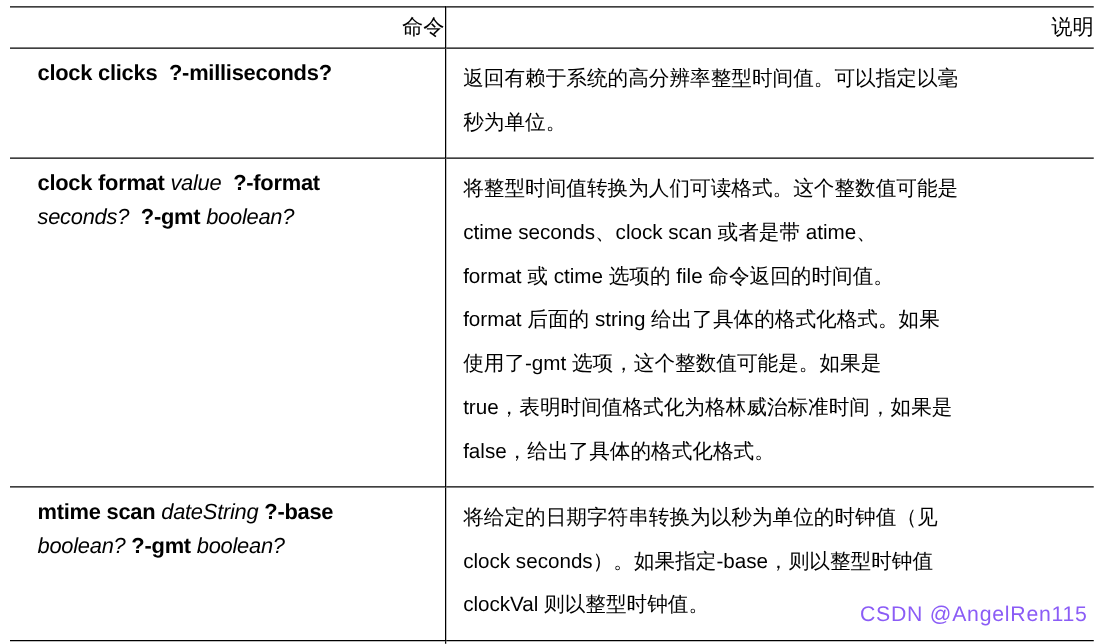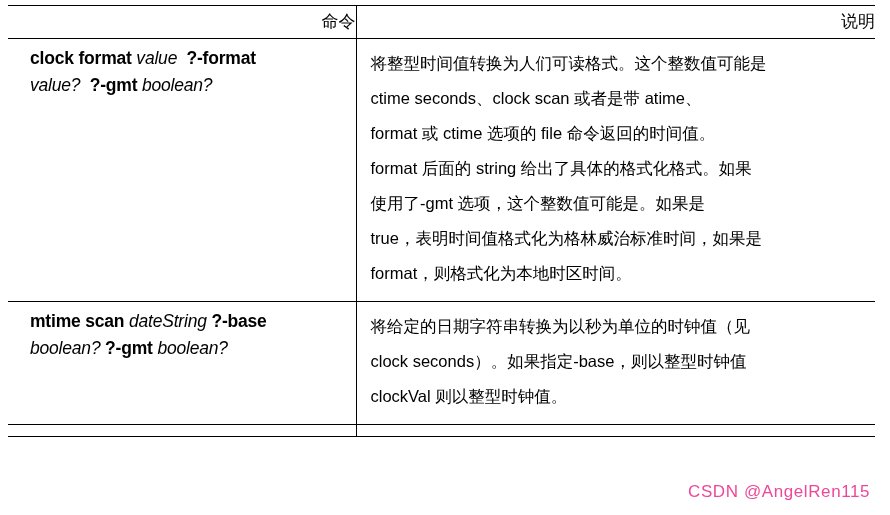--- a/index.html
+++ b/index.html
@@ -109,33 +109,44 @@
     <tr>
       <th class="cmd-cell">
         <div class="hdr-inner">命令</div>
       </th>
       <th>
         <div class="hdr-inner">说明</div>
       </th>
     </tr>
   </thead>
   <tbody id="table-body">
+      <tr class="row-clicks">
+        <td class="cmd-cell">
+          <div class="cmd-inner"><b>clock clicks  ?-milliseconds?</b></div>
+        </td>
+        <td>
+          <div class="desc-inner">
+            <p>返回有赖于系统的高分辨率整型时间值。可以指定以毫</p>
+            <p>秒为单位。</p>
+          </div>
+        </td>
+      </tr>
       <tr class="row-format">
         <td class="cmd-cell">
-          <div class="cmd-inner"><b>clock format </b><i>value</i><span>  </span><b>?-format</b><br><i>value?</i><span>  </span><b>?-gmt</b><span> </span><i>boolean?</i></div>
+          <div class="cmd-inner"><b>clock format </b><i>value</i><span>  </span><b>?-format</b><br><i>seconds?</i><span>  </span><b>?-gmt</b><span> </span><i>boolean?</i></div>
         </td>
         <td>
           <div class="desc-inner">
             <p>将整型时间值转换为人们可读格式。这个整数值可能是</p>
             <p>ctime seconds、clock scan 或者是带 atime、</p>
             <p>format 或 ctime 选项的 file 命令返回的时间值。</p>
             <p>format 后面的 string 给出了具体的格式化格式。如果</p>
             <p>使用了-gmt 选项，这个整数值可能是。如果是</p>
             <p>true，表明时间值格式化为格林威治标准时间，如果是</p>
-            <p>format，则格式化为本地时区时间。</p>
+            <p>false，给出了具体的格式化格式。</p>
           </div>
         </td>
       </tr>
       <tr class="row-scan">
         <td class="cmd-cell">
           <div class="cmd-inner"><b>mtime scan </b><i>dateString</i><span> </span><b>?-base</b><br><i>boolean?</i><span> </span><b>?-gmt</b><span> </span><i>boolean?</i></div>
         </td>
         <td>
           <div class="desc-inner">
             <p>将给定的日期字符串转换为以秒为单位的时钟值（见</p>
@@ -148,13 +159,13 @@
         <td class="cmd-cell">
           <div class="cmd-inner"></div>
         </td>
         <td>
           <div class="desc-inner"></div>
         </td>
       </tr>
     </tbody>
 </table>
 
-<div id="watermark" style="color: #ec4899;">CSDN @AngelRen115</div>
+<div id="watermark" style="color: #8b5cf6;">CSDN @AngelRen115</div>
 
 </body></html>

